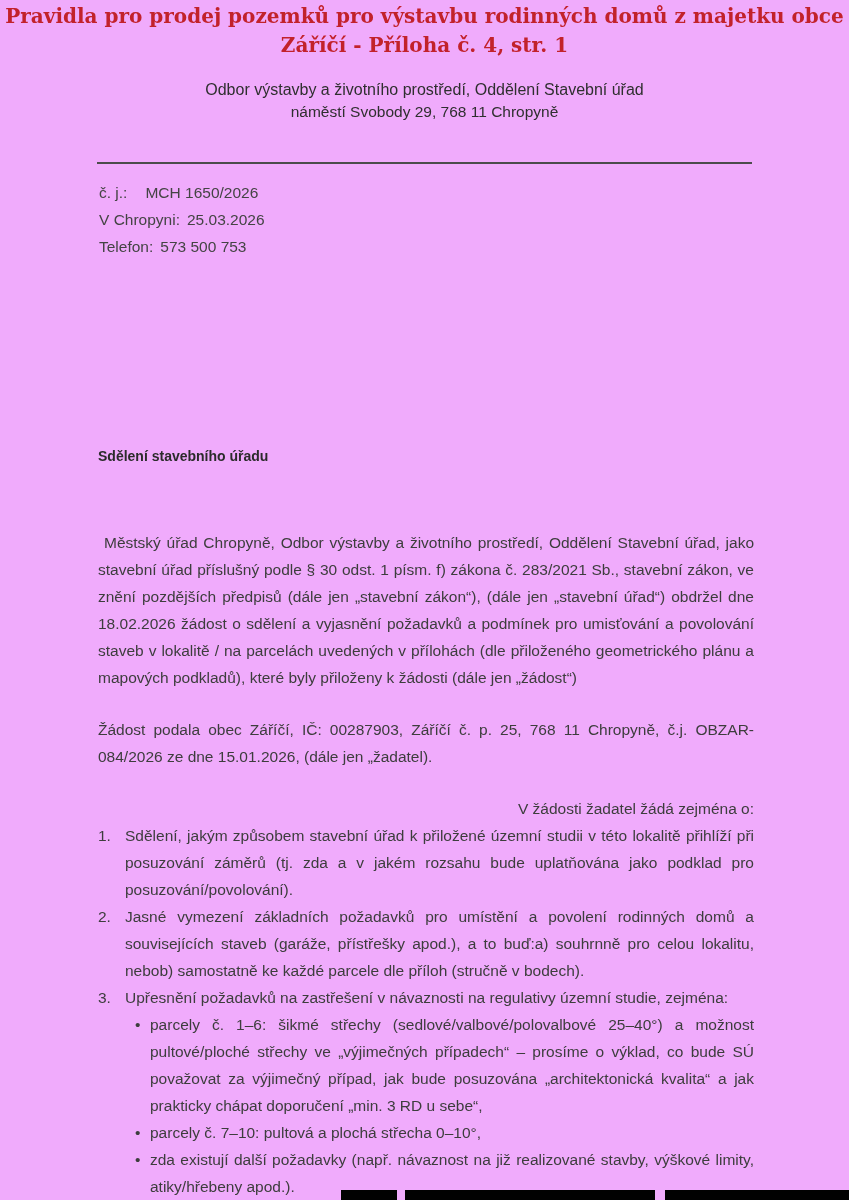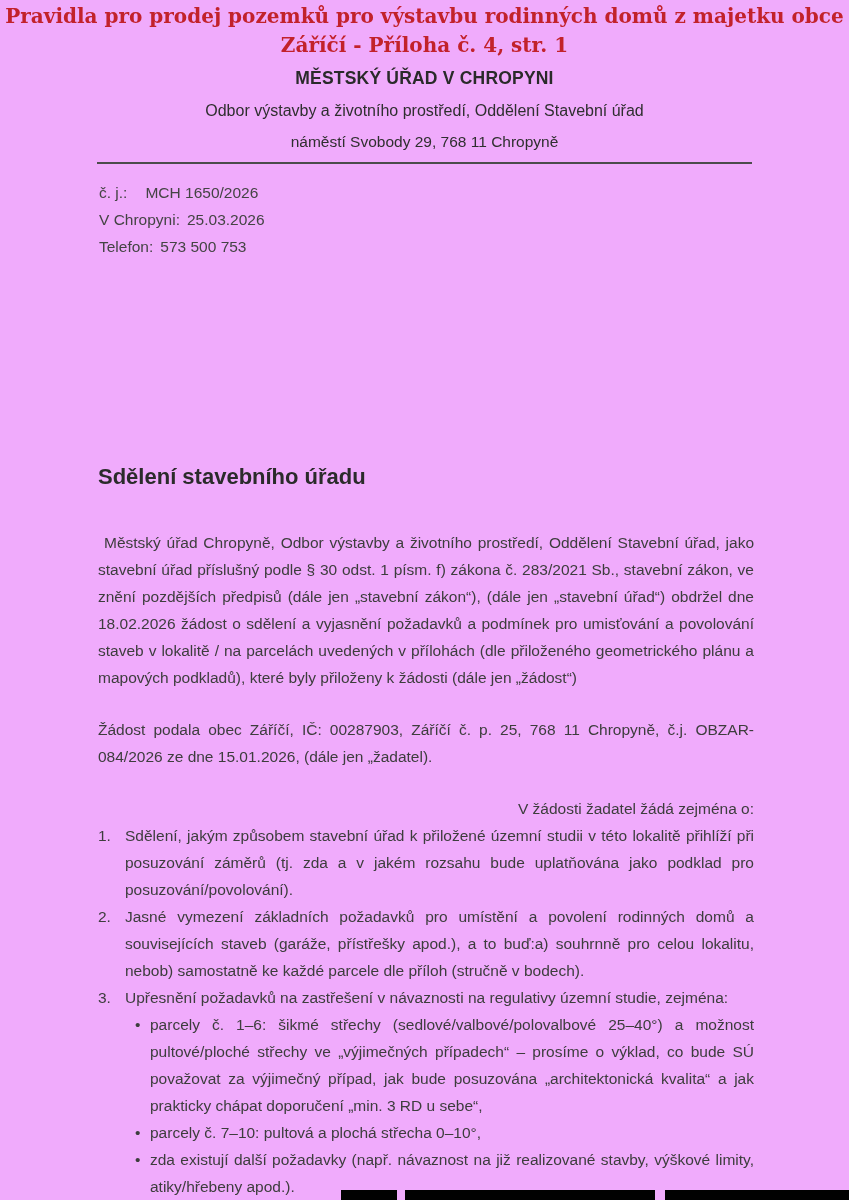--- a/index.html
+++ b/index.html
@@ -17,34 +17,34 @@
     text-align:center;
     font-family:"DejaVu Serif", serif;
     font-weight:bold;
     font-size:20px; line-height:29px;
     color:#c2222b;
   }
   
   .letterhead { position:absolute; top:68px; left:0; right:0; text-align:center; color:#2f2f2f; }
   .office { font-weight:bold; font-size:17.5px; letter-spacing:0.2px; color:#2a2a2a; }
   .dept   { margin-top:13px; font-size:16px; }
-  .addr   { margin-top:13px; font-size:15.5px; }
+  .addr   { margin-top:4px; font-size:15.5px; }
   .rule {
     position:absolute; top:162px; left:97px; width:655px; height:0;
     border-top:2px solid #4c4c4c;
   }
   
   .meta { position:absolute; top:179px; left:99px; font-size:15.5px; color:#444444; }
   .meta-row { height:27px; line-height:27px; white-space:nowrap; }
   .meta-row .value { margin-left:7px; }
   .meta-row .value.v0 { margin-left:18px; }
   
   .heading {
-    position:absolute; top:464px; left:98px;
-    font-size:22px; font-weight:bold; color:#2b2b2b;
+    position:absolute; top:448px; left:98px;
+    font-size:14px; font-weight:bold; color:#2b2b2b;
   }
   
   .bodytext {
     position:absolute; top:529px; left:98px; width:656px;
     font-size:15.5px; line-height:27px; color:#3d3d3d;
     text-align:justify;
   }
   .bodytext p { margin:0; }
   .p1 { text-indent:6px; }
   .p2 { margin-top:25px !important; }
@@ -65,21 +65,20 @@
 <body>
 
 <div class="page">
 
   <div class="doc-title">
     <div>Pravidla pro prodej pozemků pro výstavbu rodinných domů z majetku obce</div>
     <div>Záříčí - Příloha č. 4, str. 1</div>
   </div>
 
   <div class="letterhead">
-    <div class="office">MĚSTSKÝ ÚŘAD V CHROPYNI</div>
     <div class="dept">Odbor výstavby a životního prostředí, Oddělení Stavební úřad</div>
     <div class="addr">náměstí Svobody 29, 768 11 Chropyně</div>
   </div>
 
   <div class="rule"></div>
 
   <div class="meta">
     <div class="meta-row">
       <span class="label">č. j.:</span><span class="value v0">MCH 1650/2026</span>
     </div>

